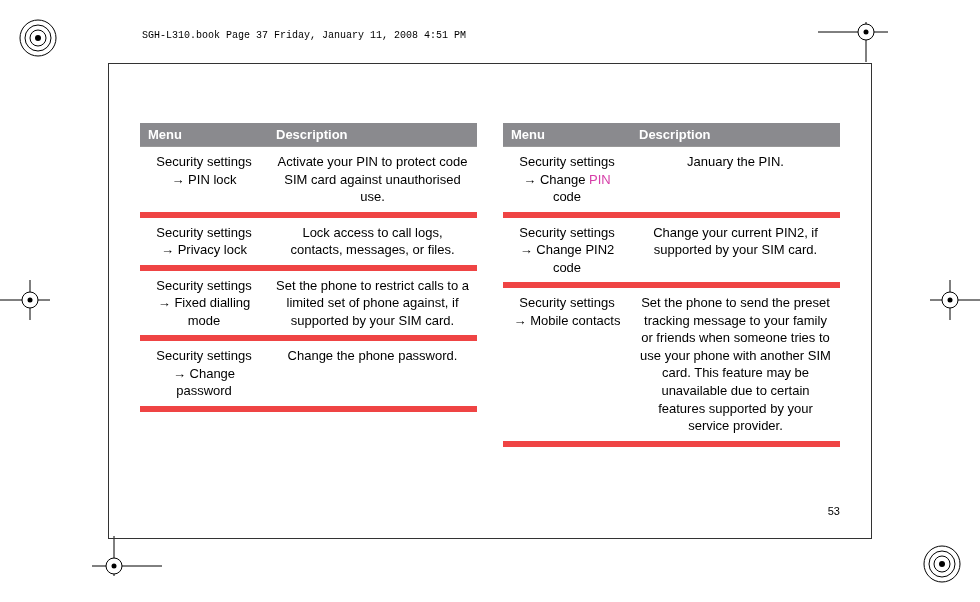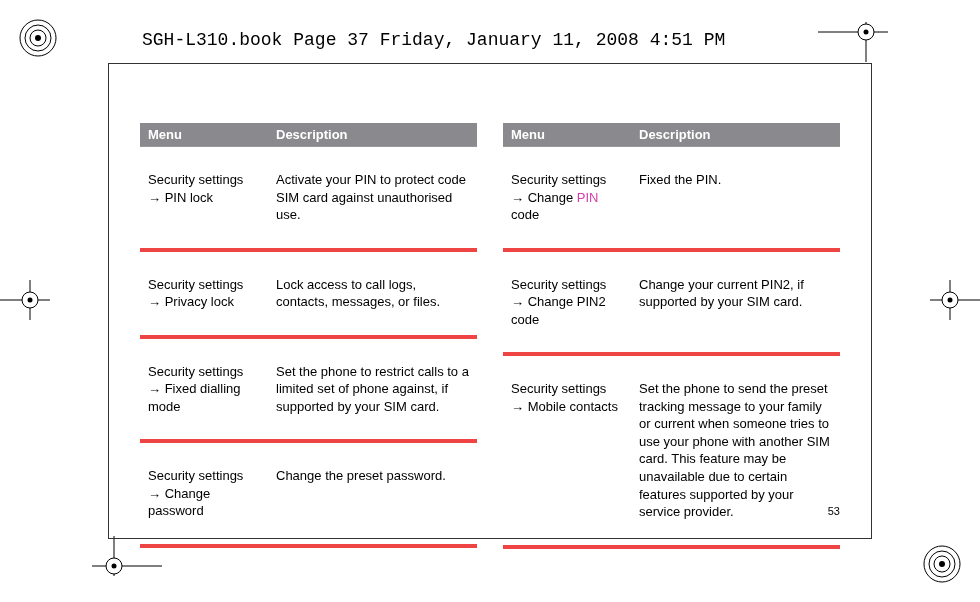--- a/index.html
+++ b/index.html
@@ -38,21 +38,21 @@
       bottom: 63px;
       border: 1px solid #333;
     }
     
     
     .header-text {
       position: absolute;
       top: 30px;
       left: 142px;
       font-family: "Courier New", monospace;
-      font-size: 18px;
+      font-size: 10px;
       color: #000;
     }
     
     
     .content {
       position: absolute;
       top: 123px;
       left: 140px;
       right: 140px;
       display: flex;
@@ -76,25 +76,26 @@
       text-align: left;
       padding: 4px 8px;
       border-bottom: 1px solid #999;
     }
     
     thead th:first-child {
       width: 128px;
     }
     
     tbody td {
-      padding: 24px 8px;
+      padding: 6px 8px;
       vertical-align: top;
-      border-bottom: 4px solid #ef4444;
+      border-bottom: 6px solid #ef4444;
       color: #000;
       line-height: 1.35;
+      text-align: center;
     }
     
     tbody td:first-child {
       width: 128px;
     }
     
     .arrow {
       font-family: sans-serif;
     }
     
@@ -200,54 +201,54 @@
             <span>Security settings</span><br>
             <span class="arrow">→</span> <span>Fixed dialling mode</span>
           </td>
           <td>Set the phone to restrict calls to a limited set of phone against, if supported by your SIM card.</td>
         </tr>
         <tr>
           <td>
             <span>Security settings</span><br>
             <span class="arrow">→</span> <span>Change password</span>
           </td>
-          <td>Change the preset password.</td>
+          <td>Change the phone password.</td>
         </tr>
       </tbody>
     </table>
   </div>
 
   <div class="column">
     <table>
       <thead>
         <tr>
           <th>Menu</th>
           <th>Description</th>
         </tr>
       </thead>
       <tbody>
         <tr>
           <td>
             <span>Security settings</span><br>
             <span class="arrow">→</span> <span>Change </span><span class="pink">PIN</span><span> code</span>
           </td>
-          <td>Fixed the PIN.</td>
+          <td>January the PIN.</td>
         </tr>
         <tr>
           <td>
             <span>Security settings</span><br>
             <span class="arrow">→</span> <span>Change PIN2 code</span>
           </td>
           <td>Change your current PIN2, if supported by your SIM card.</td>
         </tr>
         <tr>
           <td>
             <span>Security settings</span><br>
             <span class="arrow">→</span> <span>Mobile contacts</span>
           </td>
-          <td>Set the phone to send the preset tracking message to your family or current when someone tries to use your phone with another SIM card. This feature may be unavailable due to certain features supported by your service provider.</td>
+          <td>Set the phone to send the preset tracking message to your family or friends when someone tries to use your phone with another SIM card. This feature may be unavailable due to certain features supported by your service provider.</td>
         </tr>
       </tbody>
     </table>
   </div>
 </div>
 
 <div class="page-number">53</div>
 
 </body></html>

